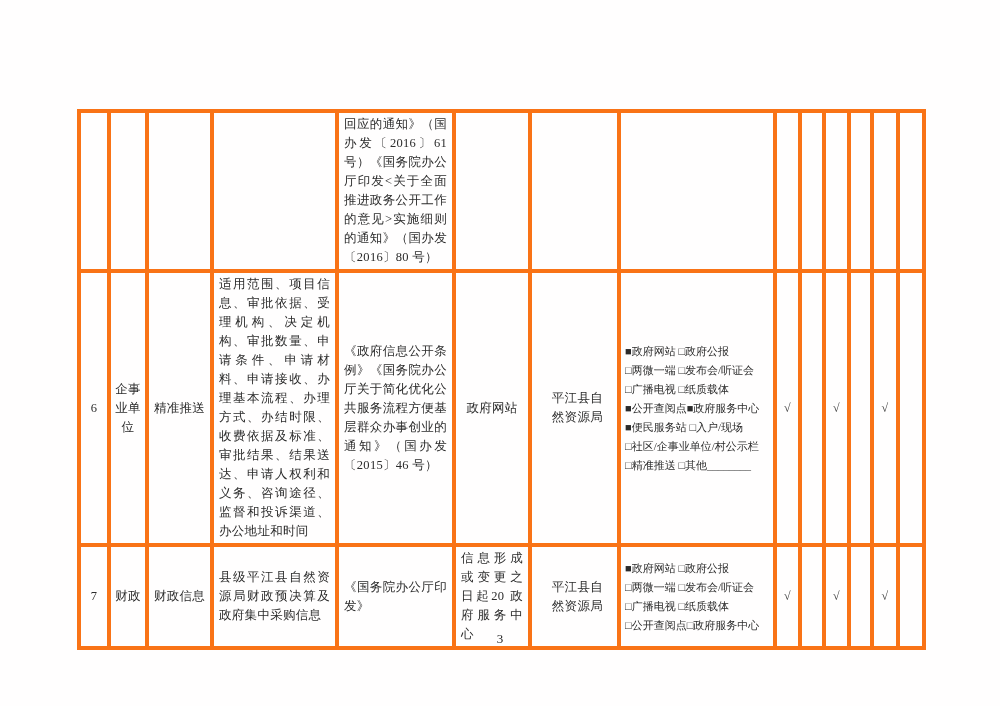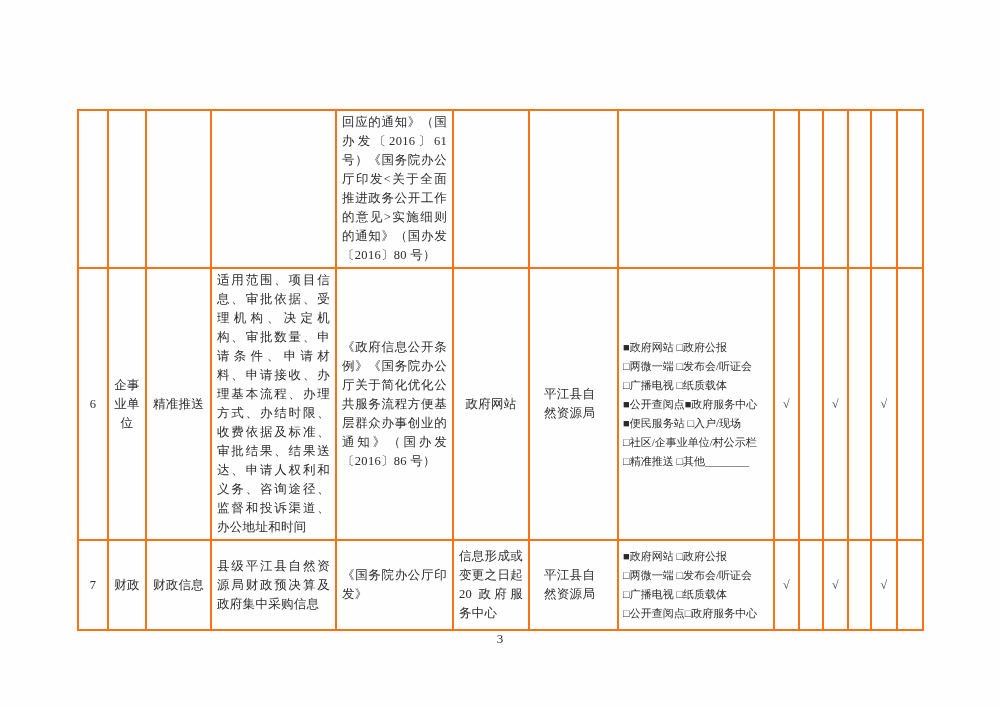--- a/index.html
+++ b/index.html
@@ -12,31 +12,31 @@
     overflow:hidden;
   }
   table.doc-table{
     position:absolute;
     left:77px;top:109px;
     border-collapse:collapse;
     table-layout:fixed;
     width:845px;
   }
   .doc-table td{
-    border:2px solid #f97316;
+    border:4px solid #f97316;
     font-size:12.5px;
     line-height:19px;
     vertical-align:middle;
     padding:2px 5px;
     overflow:hidden;
     letter-spacing:0.3px;
   }
   td.c-center{text-align:center;padding:2px 2px;}
   td.c-just{text-align:justify;text-align-last:left;}
-  td.c-dept{text-align:left;padding:2px 14px;}
+  td.c-dept{text-align:right;padding:2px 14px;}
   td.c-channels{
     font-size:11px;
     line-height:19px;
     white-space:pre;
     padding:6px 4px;
     letter-spacing:0;
     text-align:left;
   }
   td.c-check{text-align:center;font-size:12px;color:#3a3a3a;padding:0;}
   tr.r-cont{height:148px;}
@@ -88,21 +88,21 @@
       <td class="c-check"></td>
       <td class="c-check"></td>
       <td class="c-check"></td>
     </tr>
 
     <tr class="r-six">
       <td class="c-center">6</td>
       <td class="c-center">企事业单位</td>
       <td class="c-center">精准推送</td>
       <td class="c-just">适用范围、项目信息、审批依据、受理机构、决定机构、审批数量、申请条件、申请材料、申请接收、办理基本流程、办理方式、办结时限、收费依据及标准、审批结果、结果送达、申请人权利和义务、咨询途径、监督和投诉渠道、办公地址和时间</td>
-      <td class="c-just">《政府信息公开条例》《国务院办公厅关于简化优化公共服务流程方便基层群众办事创业的通知》（国办发〔2016〕86 号）</td>
+      <td class="c-just">《政府信息公开条例》《国务院办公厅关于简化优化公共服务流程方便基层群众办事创业的通知》（国办发〔2015〕46 号）</td>
       <td class="c-center">政府网站</td>
       <td class="c-dept">平江县自然资源局</td>
       <td class="c-channels">■政府网站 □政府公报
 □两微一端 □发布会/听证会
 □广播电视 □纸质载体
 ■公开查阅点■政府服务中心
 ■便民服务站 □入户/现场
 □社区/企事业单位/村公示栏
 □精准推送 □其他________</td>
       <td class="c-check">√</td>

